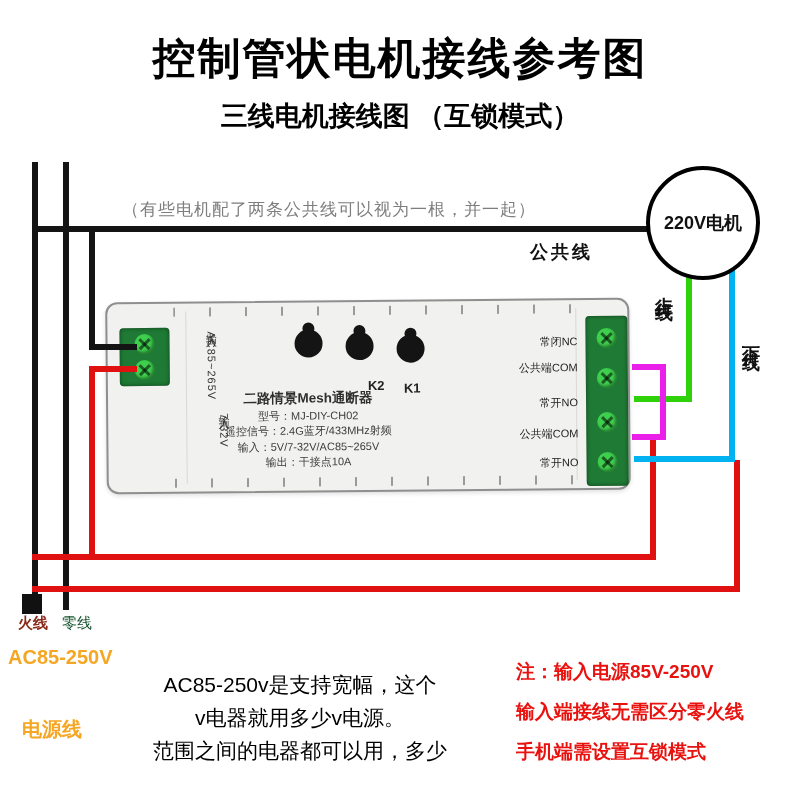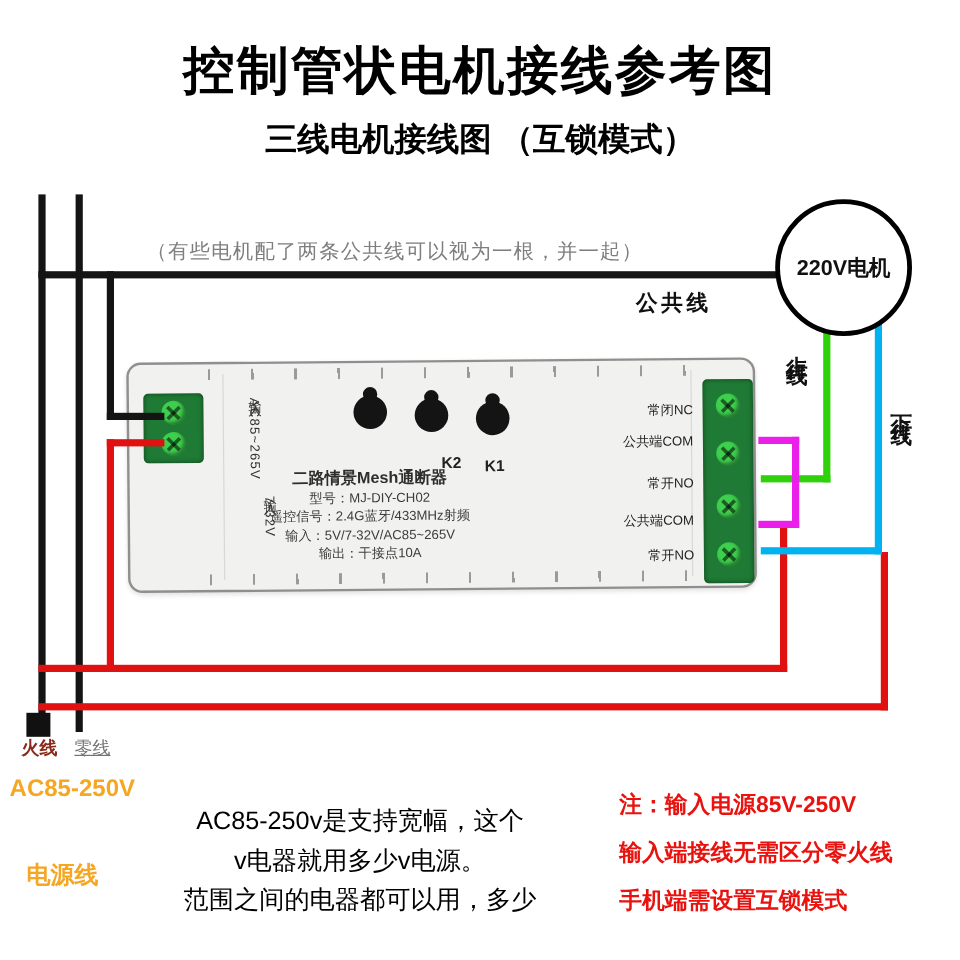--- a/index.html
+++ b/index.html
@@ -57,21 +57,21 @@
   .kbtn-label { position:absolute; font-size:13px; font-weight:700; color:#222; }
   .side-label { position:absolute; writing-mode:vertical-rl; font-size:11px; color:#333; letter-spacing:1px; }
   .mod-text { position:absolute; left:92px; top:88px; width:216px; text-align:center; color:#3c3c3c; }
   .mod-text .l1 { font-size:13.5px; font-weight:700; color:#2e2e2e; margin-bottom:2px; }
   .mod-text div { font-size:11px; line-height:15.5px; white-space:nowrap; }
   .term-label { position:absolute; left:360px; width:110px; text-align:right;
                 font-size:11px; color:#222; white-space:nowrap; }
 
   
   .live-label { top:614px; left:18px; font-size:15px; font-weight:700; color:var(--c-maroon,#8a2a1a); }
-  .neutral-label { top:614px; left:62px; font-size:15px; color:#737373;text-decoration:underline; }
+  .neutral-label { top:614px; left:62px; font-size:15px; color:#14532d; }
   .range-label { top:646px; left:8px; font-size:20px; font-weight:700; color:var(--c-orange,#f5a623); }
   .powerline-label { top:716px; left:22px; font-size:20px; font-weight:700; color:var(--c-orange,#f5a623); }
   .paragraph { top:668px; left:108px; width:384px; text-align:center;
                font-size:21px; line-height:33px; color:#000; }
   .notes { top:652px; left:516px; font-size:19px; line-height:40px; font-weight:600;
            color:var(--c-note_red,#e8120f); }
 </style>
 </head>
 <body>
 

